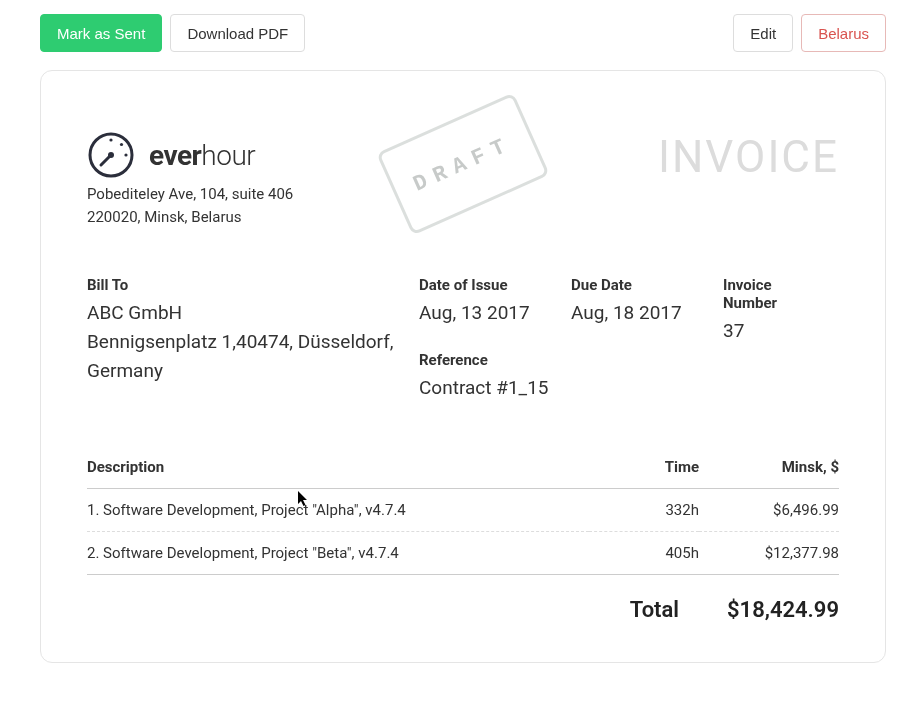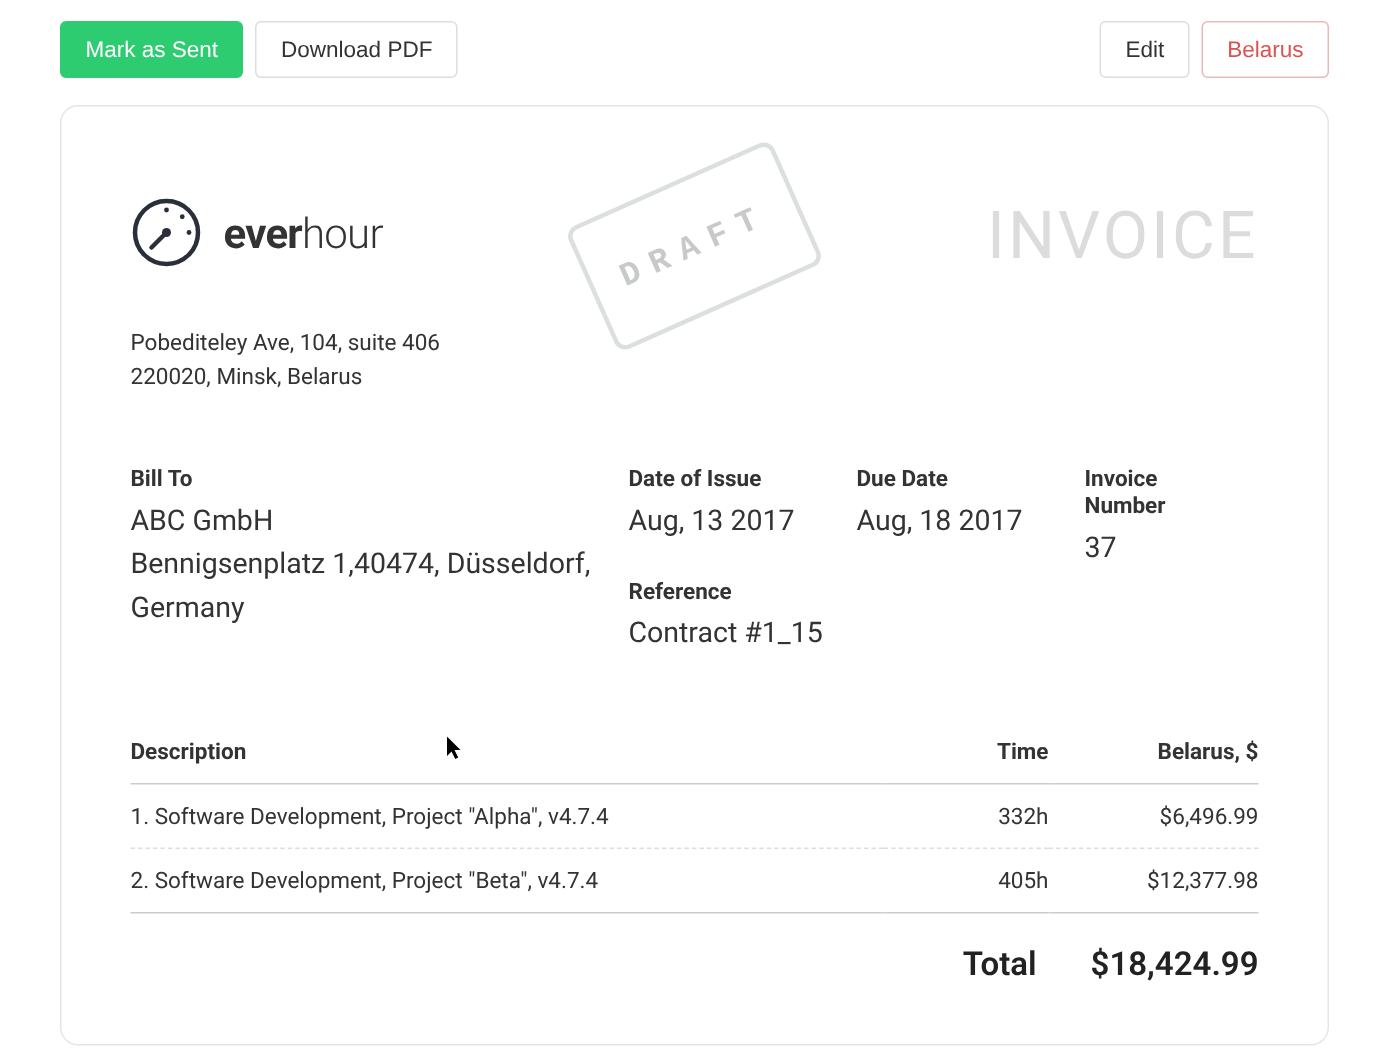--- a/index.html
+++ b/index.html
@@ -87,21 +87,20 @@
     justify-content: center;
     font-family: "Courier New", monospace;
     font-size: 22px;
     font-weight: 700;
     letter-spacing: 8px;
     color: #9aa09d;
     opacity: 0.55;
     pointer-events: none;
   }
   .from-address {
-    margin-top: 34px;
     font-size: 15px;
     line-height: 1.55;
     color: #333;
   }
   .meta-grid {
     display: flex;
     margin-top: 46px;
   }
   .meta-col { padding-right: 20px; }
   .meta-col.billto { width: 332px; }
@@ -142,21 +141,21 @@
   .lines-table tr.line-row td {
     border-bottom: 1px dashed #ddd;
   }
   .lines-table tr.line-row:last-child td {
     border-bottom: 1px solid #ccc;
   }
   .total-row {
     display: flex;
     justify-content: flex-end;
     align-items: baseline;
-    gap: 36px;
+    gap: 48px;
     margin-top: 22px;
     font-size: 22px;
     font-weight: 600;
     color: #222;
   }
   .cursor-fake {
     position: absolute;
     left: 298px;
     top: 491px;
     width: 12px;
@@ -221,21 +220,21 @@
       <div class="meta-label">Invoice Number</div>
       <div class="meta-val">37</div>
     </div>
   </div>
 
   <table class="lines-table">
     <thead>
       <tr>
         <th>Description</th>
         <th class="col-time">Time</th>
-        <th class="col-amt">Belarus, $</th>
+        <th class="col-amt">Minsk, $</th>
       </tr>
     </thead>
     <tbody>
       <tr class="line-row">
         <td>1. Software Development, Project "Alpha", v4.7.4</td>
         <td class="col-time">332h</td>
         <td class="col-amt">$6,496.99</td>
       </tr>
       <tr class="line-row">
         <td>2. Software Development, Project "Beta", v4.7.4</td>

